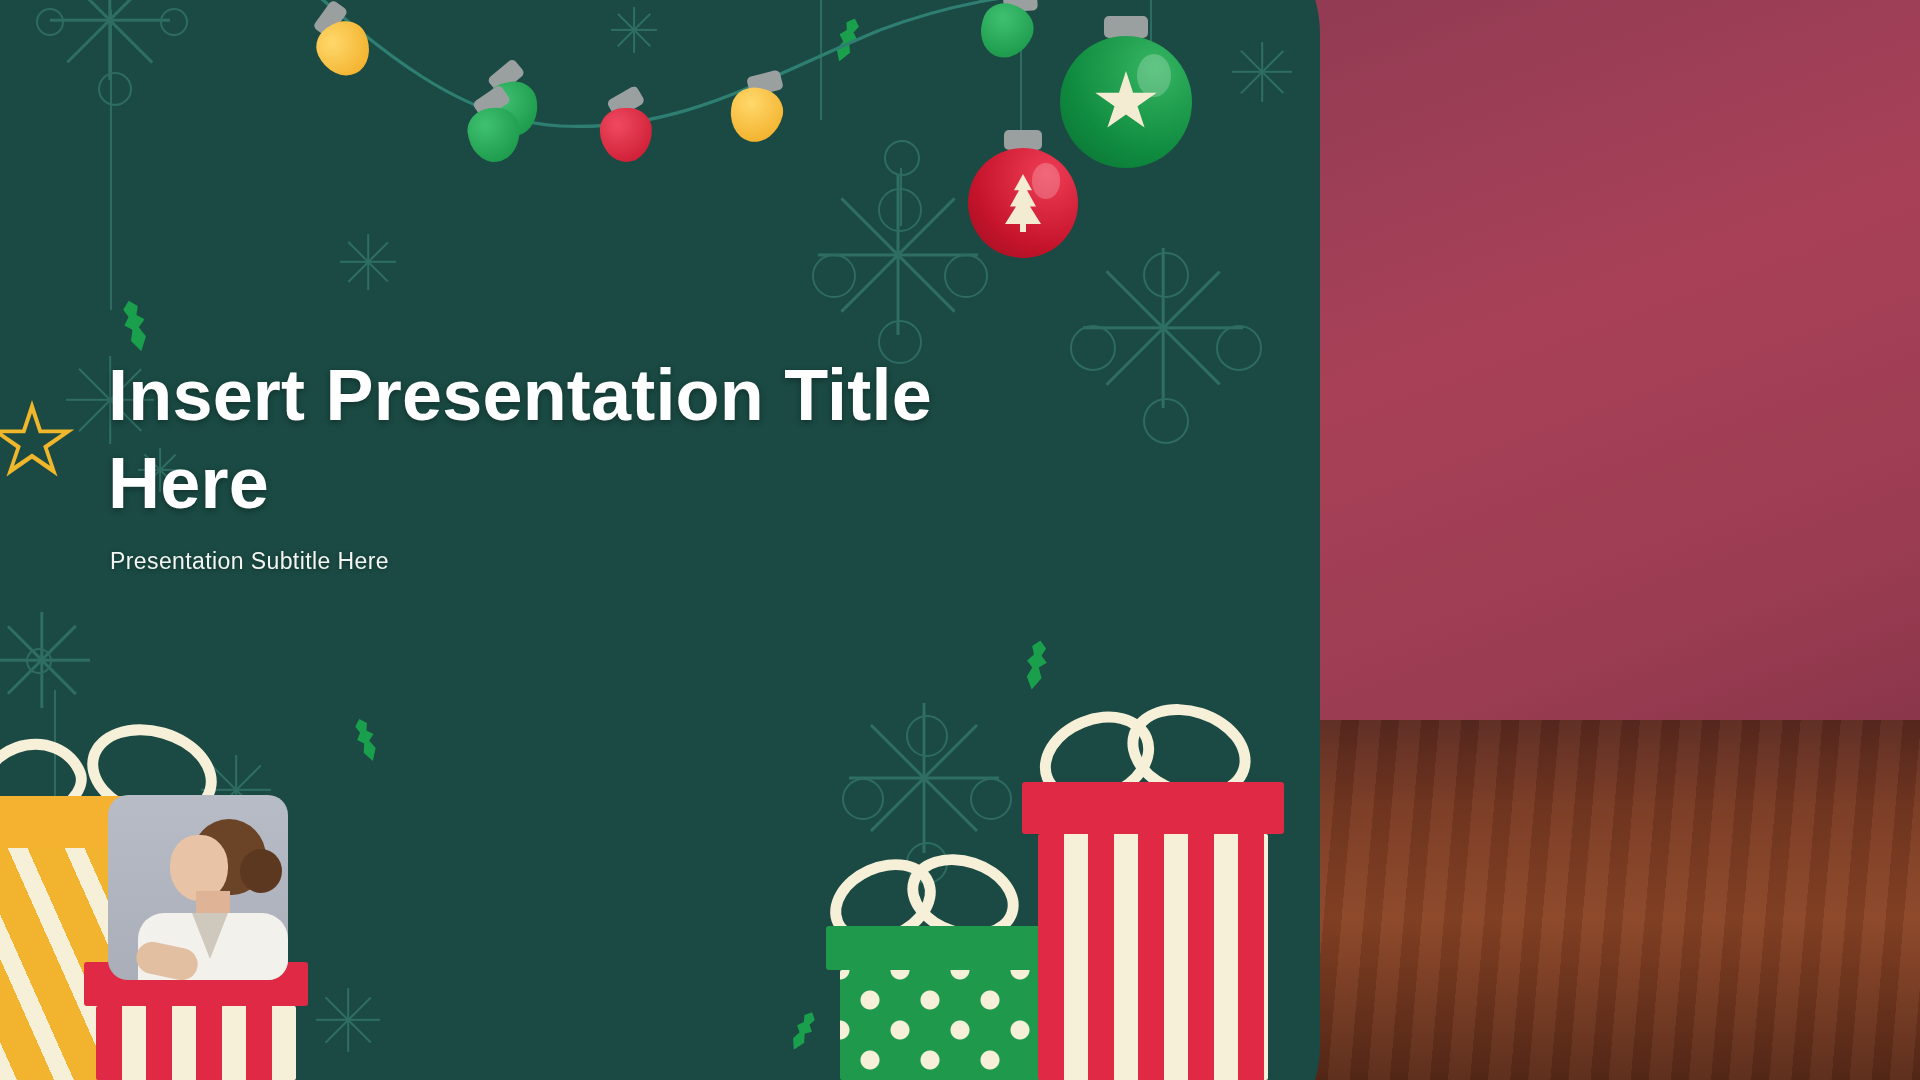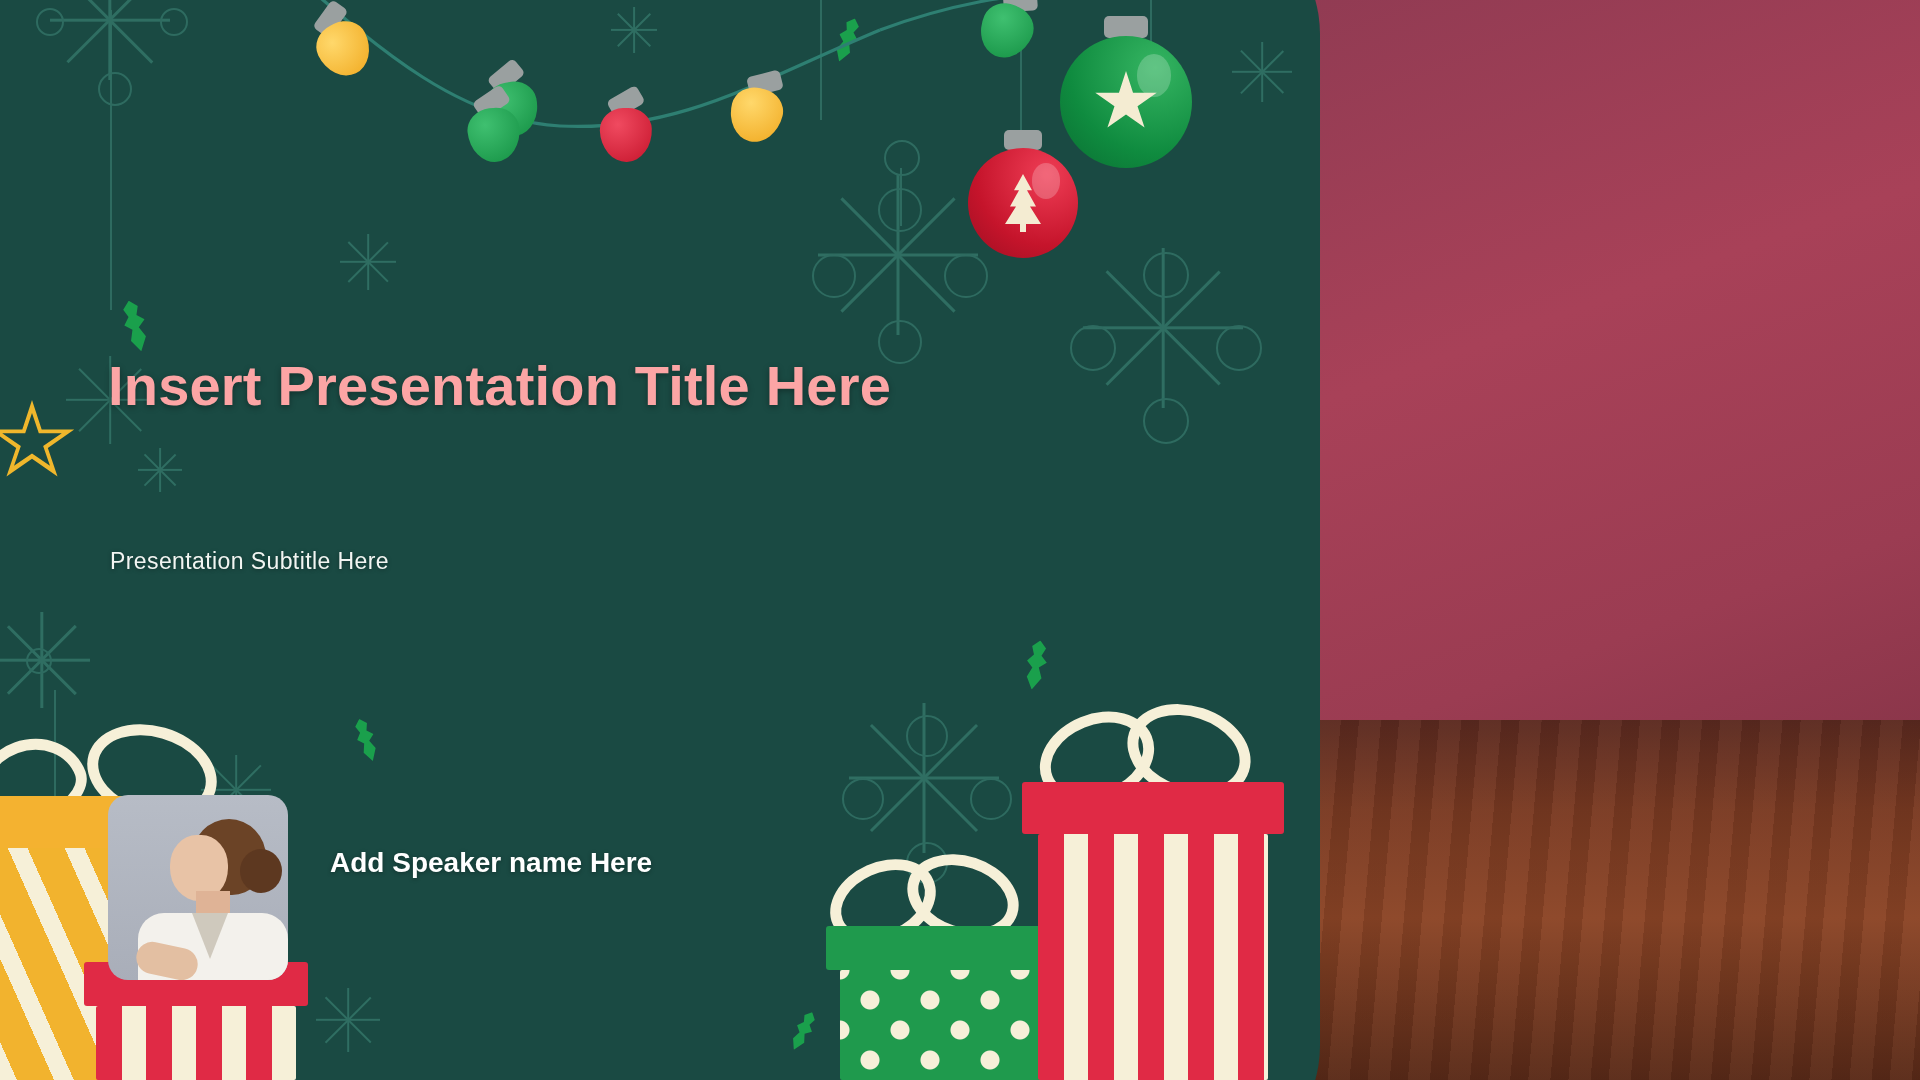--- a/index.html
+++ b/index.html
@@ -101,21 +101,21 @@
     background:#f0b72c;
     clip-path:polygon(50% 0%,61% 35%,98% 35%,68% 57%,79% 91%,50% 70%,21% 91%,32% 57%,2% 35%,39% 35%);
   }
   .gold-star-outline:after{
     content:"";position:absolute;inset:13px;background:#1a4a43;
     clip-path:polygon(50% 0%,61% 35%,98% 35%,68% 57%,79% 91%,50% 70%,21% 91%,32% 57%,2% 35%,39% 35%);
   }
   
   .title{
     position:absolute;left:108px;top:352px;width:880px;
-    font-size:56px;line-height:1.22;font-weight:bold;color:#fca5a5;
+    font-size:72px;line-height:1.22;font-weight:bold;color:#ffffff;
     letter-spacing:.2px;
     text-shadow:0 2px 6px rgba(0,0,0,.35);
   }
   .subtitle{
     position:absolute;left:110px;top:548px;width:760px;
     font-size:23px;color:#f2f5f2;font-weight:400;letter-spacing:.4px;
     text-shadow:0 1px 4px rgba(0,0,0,.35);
   }
   .speaker-photo{
     position:absolute;left:108px;top:795px;width:180px;height:185px;
@@ -394,15 +394,14 @@
 
   <div class="speaker-photo">
     <div class="sp-hair"></div>
     <div class="sp-bun"></div>
     <div class="sp-face"></div>
     <div class="sp-neck"></div>
     <div class="sp-body"></div>
     <div class="sp-arm"></div>
   </div>
 
-  <div class="speaker-name">Add Speaker name Here</div>
 
 </div>
 
 </body></html>

